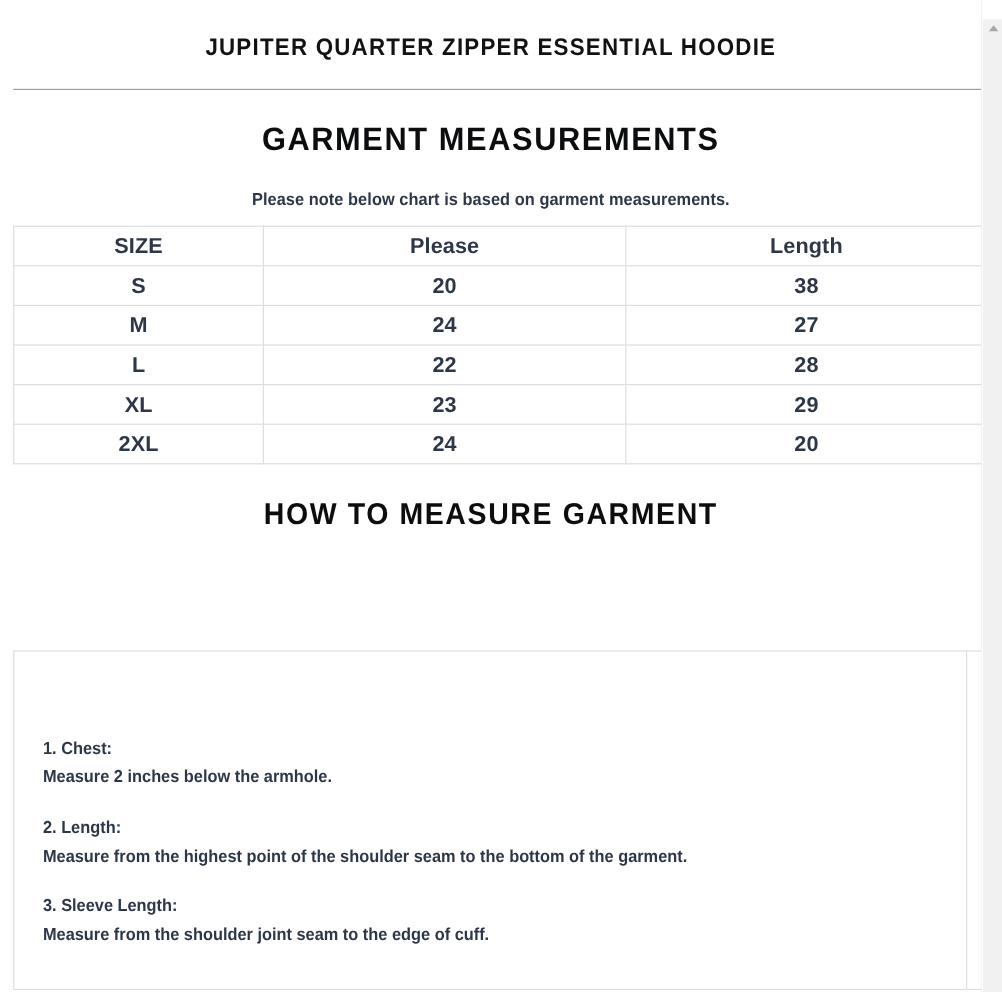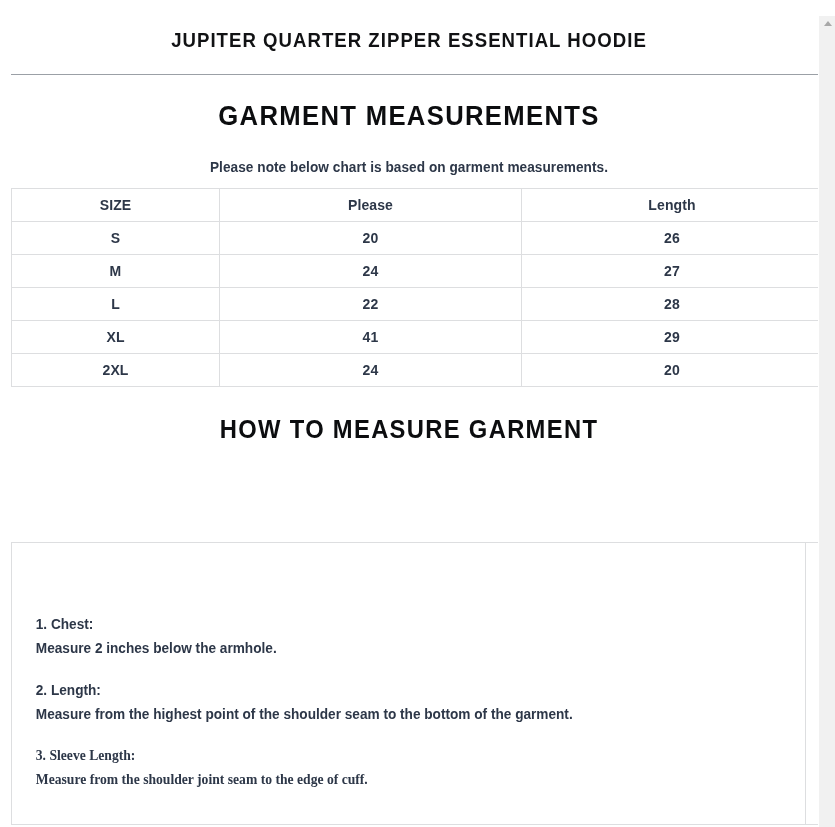--- a/index.html
+++ b/index.html
@@ -86,21 +86,21 @@
   
   .measure-table {
     width: 811px;
     border-collapse: collapse;
     margin-top: 13px;
     table-layout: fixed;
   }
   .measure-table td {
     border: 1px solid #dddee0;
     text-align: center;
-    font-size: 14px;
+    font-size: 18px;
     font-weight: bold;
     color: #2d3748;
     height: 33px;
     padding: 0;
     vertical-align: middle;
     letter-spacing: 0.1px;
   }
   .measure-table col.c-size   { width: 208px; }
   .measure-table col.c-chest  { width: 302px; }
   .measure-table col.c-length { width: 301px; }
@@ -138,21 +138,21 @@
   }
 
   .instr-body {
     height: 281px;
     padding-top: 70px;
   }
 
   .instr-block {
     margin-bottom: 18px;
   }
-  .instr-block:last-child { margin-bottom: 0; font-family: Liberation Serif, serif; }
+  .instr-block:last-child { margin-bottom: 0; }
 
   .instr-label {
     font-size: 14.5px;
     font-weight: bold;
     color: #2d3748;
     line-height: 1.65;
     transform: scaleX(0.94);
     transform-origin: center;
     white-space: nowrap;
   }
@@ -234,35 +234,35 @@
         </colgroup>
         <tbody>
           <tr>
             <td>SIZE</td>
             <td>Please</td>
             <td>Length</td>
           </tr>
           <tr>
             <td>S</td>
             <td>20</td>
-            <td>26</td>
+            <td>38</td>
           </tr>
           <tr>
             <td>M</td>
             <td>24</td>
             <td>27</td>
           </tr>
           <tr>
             <td>L</td>
             <td>22</td>
             <td>28</td>
           </tr>
           <tr>
             <td>XL</td>
-            <td>41</td>
+            <td>23</td>
             <td>29</td>
           </tr>
           <tr>
             <td>2XL</td>
             <td>24</td>
             <td>20</td>
           </tr>
         </tbody>
       </table>
 

